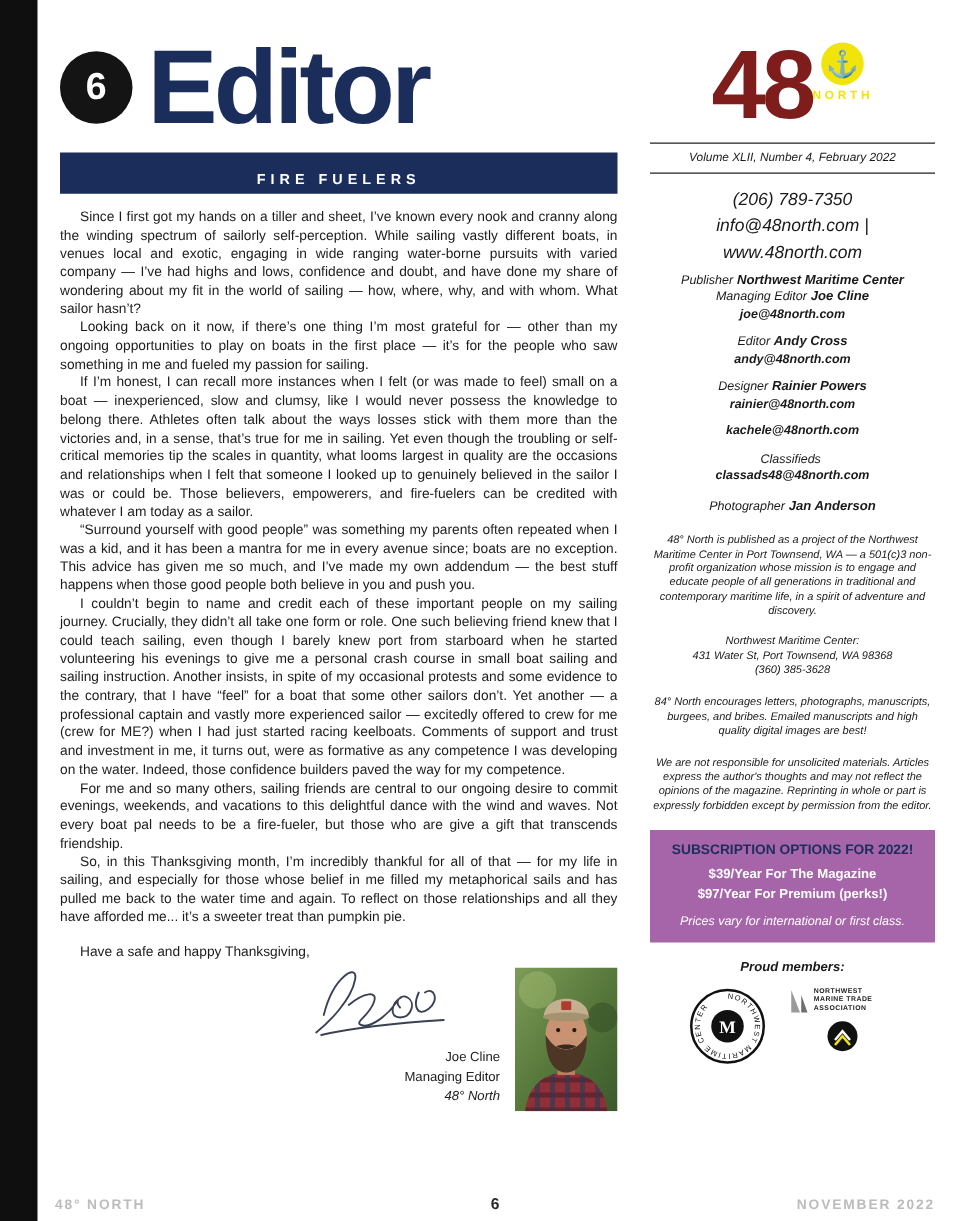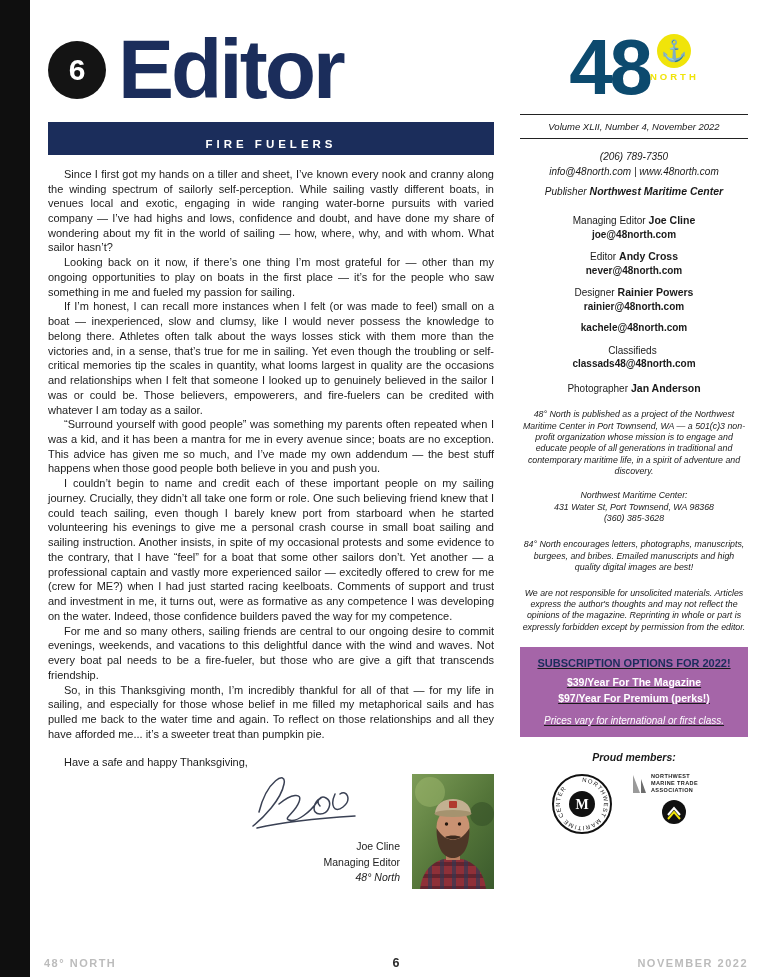--- a/index.html
+++ b/index.html
@@ -24,39 +24,39 @@
   .body-text p { text-indent:16px; margin:0; }
   .closing { margin-top:14px !important; text-indent:16px; }
   .sign-area { position:relative; height:122px; margin-top:4px; }
   .signature { position:absolute; left:195px; top:-6px; }
   .caption { position:absolute; right:94px; bottom:10px; text-align:right; font-size:10.5px; line-height:1.5; color:#222; }
   .caption .ital { font-style:italic; }
   .photo { position:absolute; right:0; top:0; width:82px; height:115px; }
 
   
   .logo { display:flex; justify-content:center; align-items:flex-start; margin-bottom:10px; }
-  .logo-num { color:#0c4a6e; font-size:78px; font-weight:bold; letter-spacing:-3px; line-height:0.95; }
+  .logo-num { color:#7f1d1d; font-size:78px; font-weight:bold; letter-spacing:-3px; line-height:0.95; }
   .logo-right { display:flex; flex-direction:column; align-items:center; margin-top:4px; }
   .logo-disc { width:34px; height:34px; border-radius:50%; background:#f0e40a; color:#111;
                display:flex; align-items:center; justify-content:center; font-size:21px; }
   .logo-north { color:#f0e40a; font-size:9.5px; font-weight:bold; letter-spacing:3px; margin-top:3px; }
   .rule { border-top:1px solid #222; margin:4px 0; }
   .ital { font-style:italic; }
   .volume { font-size:9.5px; padding:2px 0; }
-  .contact { font-size:10px; line-height:1.5; margin-top:10px; }
+  .contact { font-size:14px; line-height:1.5; margin-top:10px; }
   .pub { font-size:10px; margin-top:6px; }
   .pub b { margin-left:3px; font-size:10.5px; }
-  .staff { margin-top:16px; }
+  .staff { font-style:italic; }
   .staff-entry { margin-bottom:8px; font-size:10px; line-height:1.35; }
   .staff-entry .name { font-weight:bold; margin-left:3px; font-size:10.5px; }
   .staff-entry .email { font-weight:bold; }
   .photographer { margin-top:10px; }
   .sb-para { font-style:italic; font-size:8.8px; line-height:1.3; margin-top:14px; }
   .addr { font-style:italic; font-size:8.8px; line-height:1.35; margin-top:12px; }
-  .sub-box { background:#a565a8; margin-top:14px; padding:10px 11px 9px;text-decoration:underline; }
+  .sub-box { background:#a565a8; margin-top:14px; padding:10px 11px 9px; }
   .sub-title { color:#1b2d5b; font-weight:bold; font-size:11px; margin-bottom:6px; }
   .sub-line { color:#fff; font-weight:bold; font-size:10.5px; line-height:1.5; }
   .sub-link { color:#fff; font-weight:bold; font-size:10.5px; text-decoration:underline; display:inline-block; margin-top:6px; cursor:pointer; }
   .sub-suffix { color:#fff; font-size:10.5px; }
   .sub-note { color:#fff; font-style:italic; font-size:10px; line-height:1.4; margin-top:7px; }
   .members-label { font-style:italic; font-weight:bold; font-size:10.5px; margin-top:14px; }
   .member-logos { display:flex; justify-content:center; align-items:flex-start; gap:18px; margin-top:10px; }
   .mlogo2 { width:86px; text-align:left; }
   .mlogo2 .tiny { font-size:5.5px; font-weight:bold; letter-spacing:0.4px; line-height:1.3; color:#222; }
   .mlogo2-row { display:flex; gap:4px; align-items:flex-start; }
@@ -140,40 +140,40 @@
     <aside class="sidebar">
       <div class="logo">
         <span class="logo-num">48</span>
         <span class="logo-right">
           <span class="logo-disc">⚓</span>
           <span class="logo-north">NORTH</span>
         </span>
       </div>
 
       <div class="rule"></div>
-      <div class="volume ital">Volume XLII, Number 4, November 2022</div>
+      <div class="volume ital">Volume XLII, Number 4, February 2022</div>
       <div class="rule"></div>
 
       <div class="contact ital">
         <div>(206) 789-7350</div>
         <div>info@48north.com  |  www.48north.com</div>
       </div>
 
       <div class="pub ital">
         <span>Publisher</span><b>Northwest Maritime Center</b>
       </div>
 
       <div class="staff">
         <div class="staff-entry">
           <div><span>Managing Editor</span><span class="name">Joe Cline</span></div>
           <div class="email">joe@48north.com</div>
         </div>
         <div class="staff-entry">
           <div><span>Editor</span><span class="name">Andy Cross</span></div>
-          <div class="email">never@48north.com</div>
+          <div class="email">andy@48north.com</div>
         </div>
         <div class="staff-entry">
           <div><span>Designer</span><span class="name">Rainier Powers</span></div>
           <div class="email">rainier@48north.com</div>
         </div>
         <div class="staff-entry">
           <div class="email">kachele@48north.com</div>
         </div>
         <div class="staff-entry">
           <div><span>Classifieds</span><span class="name"></span></div>

